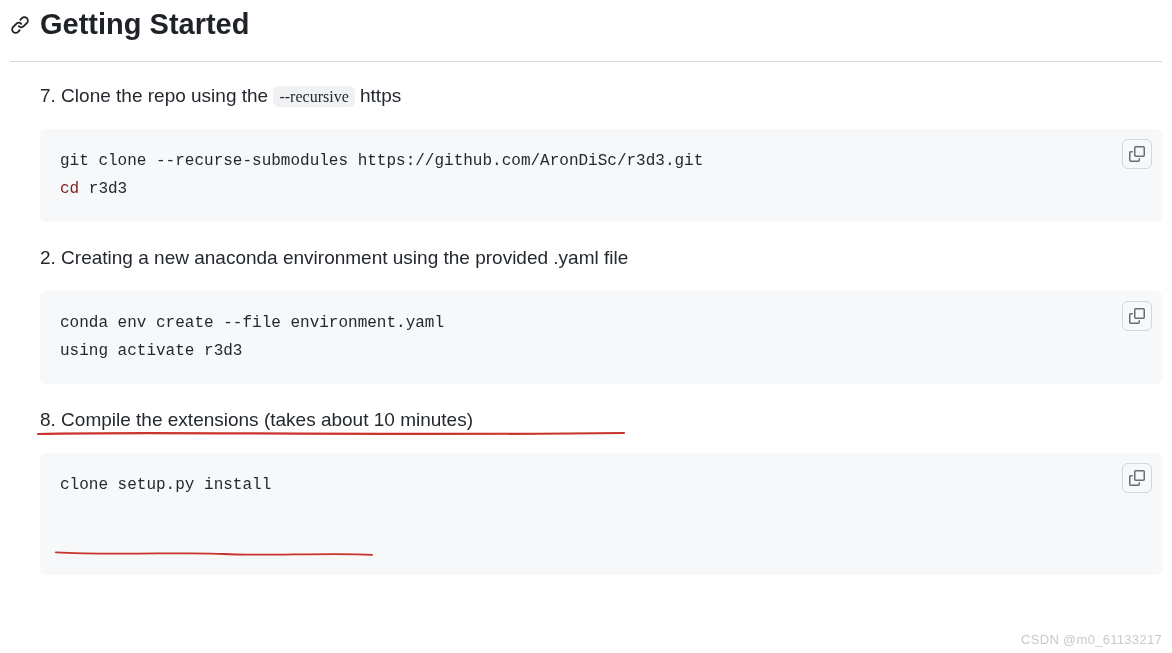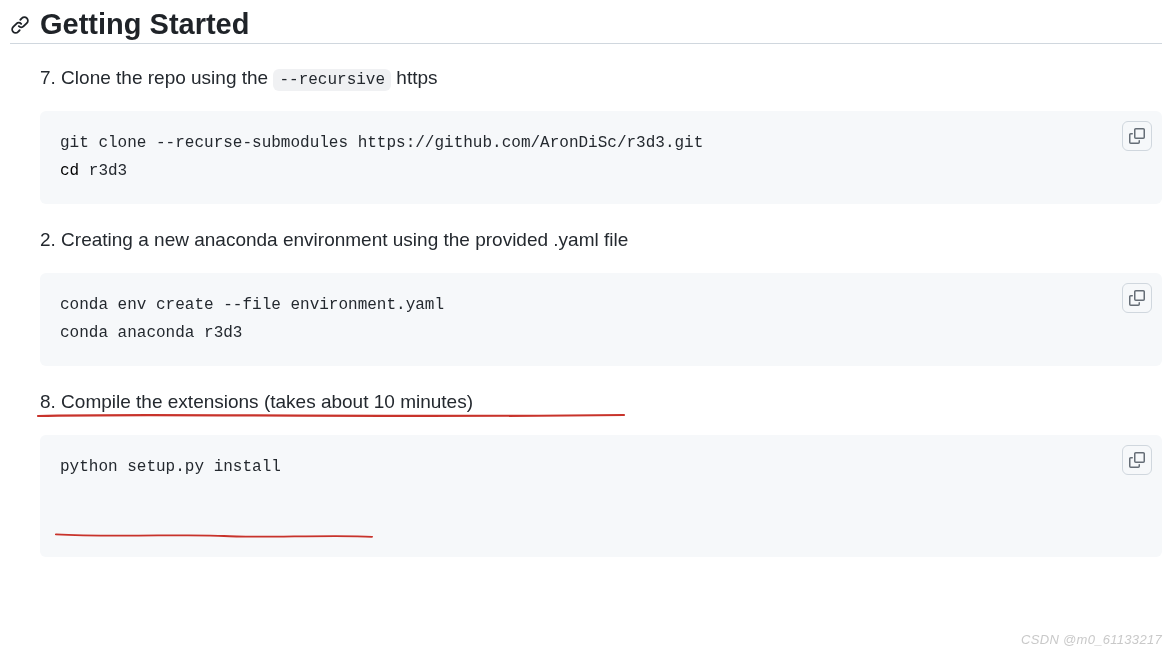--- a/index.html
+++ b/index.html
@@ -7,21 +7,21 @@
       font-family: -apple-system, BlinkMacSystemFont, "Segoe UI", Helvetica, Arial, sans-serif;
       background: #ffffff;
       color: #24292f;
       padding: 8px 10px;
       width: 1172px;
     }
     .heading-row {
       display: flex;
       align-items: center;
       gap: 10px;
-      padding-bottom: 2px;
+      padding-bottom: 20px;
       border-bottom: 1px solid #d0d7de;
       margin-bottom: 20px;
     }
     .link-icon {
       color: #1f2328;
       display: inline-flex;
     }
     h2.heading {
       font-size: 29px;
       font-weight: 700;
@@ -33,42 +33,42 @@
       counter-reset: step;
     }
     .step-label {
       font-size: 19px;
       color: #24292f;
       margin: 18px 0 18px 0;
       line-height: 1.5;
       position: relative;
     }
     .inline-code {
-      font-family: Liberation Mono, monospace;
+      font-family: Liberation Serif, serif;
       font-size: 16px;
       background: #f0f1f3;
       border-radius: 6px;
       padding: 2px 6px;
       color: #24292f;
     }
     .code-block {
       position: relative;
       background: #f6f8fa;
       border-radius: 6px;
       padding: 18px 20px;
       margin: 0 0 22px 0;
       font-family: ui-monospace, SFMono-Regular, "SF Mono", Menlo, Consolas, "Liberation Mono", monospace;
       font-size: 16px;
       line-height: 1.8;
       color: #24292f;
       white-space: pre;
       overflow-x: auto;
     }
     .code-block.last { margin-bottom: 0; }
-    .cmd-keyword { color: #000000; }
+    .cmd-keyword { color: #7f1d1d; }
     .copy-btn {
       position: absolute;
       top: 10px;
       right: 10px;
       width: 30px;
       height: 30px;
       border: 1px solid #d0d7de;
       border-radius: 6px;
       background: #f6f8fa;
       display: inline-flex;
@@ -87,21 +87,20 @@
     }
     .underline-red svg { width: 100%; height: 100%; display: block; }
     .watermark {
       position: fixed;
       right: 10px;
       bottom: 6px;
       font-size: 13px;
       color: #c9c9c9;
       letter-spacing: 0.3px;
       font-family: Arial, sans-serif;
-      font-style: italic;
     }
   </style>
 </head>
 <body>
 
 <div class="heading-row">
   <span class="link-icon">
     <svg width="20" height="20" viewBox="0 0 16 16" fill="currentColor">
       <path d="M7.775 3.275a.75.75 0 0 0 1.06 1.06l1.25-1.25a2 2 0 1 1 2.83 2.83l-2.5 2.5a2 2 0 0 1-2.83 0 .75.75 0 0 0-1.06 1.06 3.5 3.5 0 0 0 4.95 0l2.5-2.5a3.5 3.5 0 0 0-4.95-4.95l-1.25 1.25Zm-4.69 9.64a2 2 0 0 1 0-2.83l2.5-2.5a2 2 0 0 1 2.83 0 .75.75 0 0 0 1.06-1.06 3.5 3.5 0 0 0-4.95 0l-2.5 2.5a3.5 3.5 0 0 0 4.95 4.95l1.25-1.25a.75.75 0 0 0-1.06-1.06l-1.25 1.25a2 2 0 0 1-2.83 0Z"></path>
     </svg>
@@ -121,36 +120,36 @@
           </svg></button><span>git clone --recurse-submodules https://github.com/AronDiSc/r3d3.git</span>
 <span class="cmd-keyword">cd</span><span> r3d3</span></div>
   </li>
 
   <li>
     <p class="step-label">2. Creating a new anaconda environment using the provided .yaml file</p>
     <div class="code-block"><button class="copy-btn"><svg width="16" height="16" viewBox="0 0 16 16" fill="currentColor">
             <path d="M0 6.75C0 5.784.784 5 1.75 5h1.5a.75.75 0 0 1 0 1.5h-1.5a.25.25 0 0 0-.25.25v7.5c0 .138.112.25.25.25h7.5a.25.25 0 0 0 .25-.25v-1.5a.75.75 0 0 1 1.5 0v1.5A1.75 1.75 0 0 1 9.25 16h-7.5A1.75 1.75 0 0 1 0 14.25Z"></path>
             <path d="M5 1.75C5 .784 5.784 0 6.75 0h7.5C15.216 0 16 .784 16 1.75v7.5A1.75 1.75 0 0 1 14.25 11h-7.5A1.75 1.75 0 0 1 5 9.25Zm1.75-.25a.25.25 0 0 0-.25.25v7.5c0 .138.112.25.25.25h7.5a.25.25 0 0 0 .25-.25v-7.5a.25.25 0 0 0-.25-.25Z"></path>
           </svg></button><span>conda env create --file environment.yaml</span>
-<span>conda anaconda r3d3</span></div>
+<span>using activate r3d3</span></div>
   </li>
 
   <li>
     <div class="annotation-wrap">
       <p class="step-label">8. Compile the extensions (takes about 10 minutes)</p>
       <div class="underline-red" style="left:-4px; top:24px; width:590px;">
         <svg viewBox="0 0 590 8" preserveAspectRatio="none">
             <path d="M2 4 C 120 1, 300 6, 588 3" stroke="#c8332b" stroke-width="2.2" fill="none" stroke-linecap="round"></path>
           </svg>
       </div>
     </div>
     <div class="code-block last annotation-wrap"><button class="copy-btn"><svg width="16" height="16" viewBox="0 0 16 16" fill="currentColor">
             <path d="M0 6.75C0 5.784.784 5 1.75 5h1.5a.75.75 0 0 1 0 1.5h-1.5a.25.25 0 0 0-.25.25v7.5c0 .138.112.25.25.25h7.5a.25.25 0 0 0 .25-.25v-1.5a.75.75 0 0 1 1.5 0v1.5A1.75 1.75 0 0 1 9.25 16h-7.5A1.75 1.75 0 0 1 0 14.25Z"></path>
             <path d="M5 1.75C5 .784 5.784 0 6.75 0h7.5C15.216 0 16 .784 16 1.75v7.5A1.75 1.75 0 0 1 14.25 11h-7.5A1.75 1.75 0 0 1 5 9.25Zm1.75-.25a.25.25 0 0 0-.25.25v7.5c0 .138.112.25.25.25h7.5a.25.25 0 0 0 .25-.25v-7.5a.25.25 0 0 0-.25-.25Z"></path>
-          </svg></button><span>python setup.py install</span>
+          </svg></button><span>clone setup.py install</span>
       <div class="underline-red" style="left:14px; top:40px; width:320px;">
         <svg viewBox="0 0 320 10" preserveAspectRatio="none">
             <path d="M2 3 C 60 7, 140 2, 170 5 C 200 8, 280 3, 318 6" stroke="#c8332b" stroke-width="2.2" fill="none" stroke-linecap="round"></path>
           </svg>
       </div>
     </div>
   </li>
 
 </ol>
 

